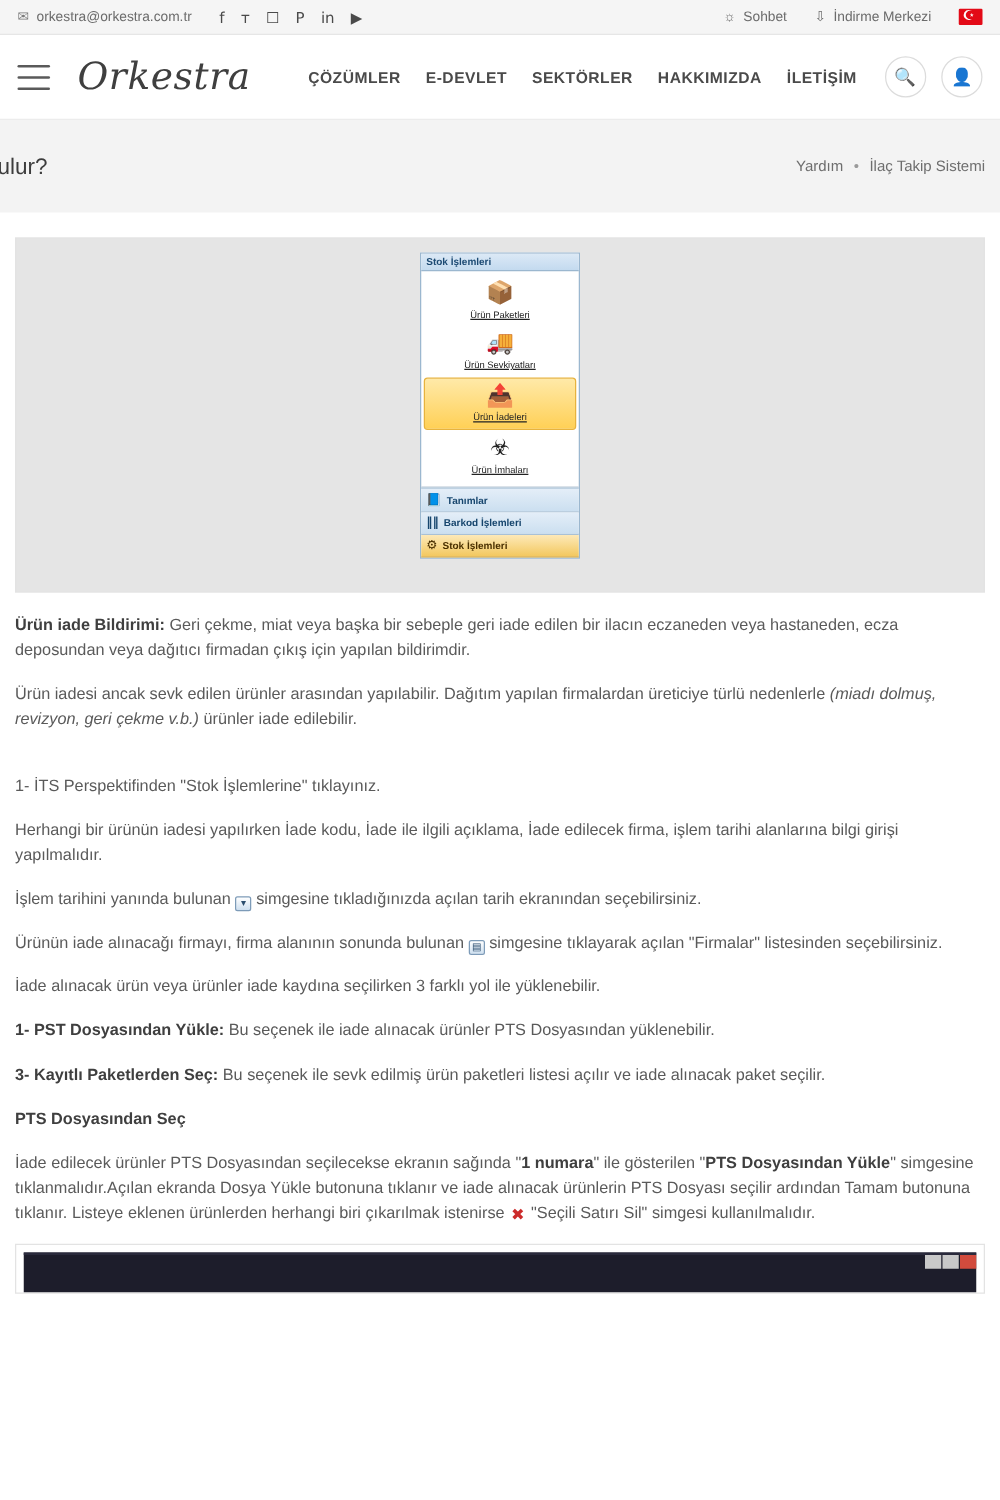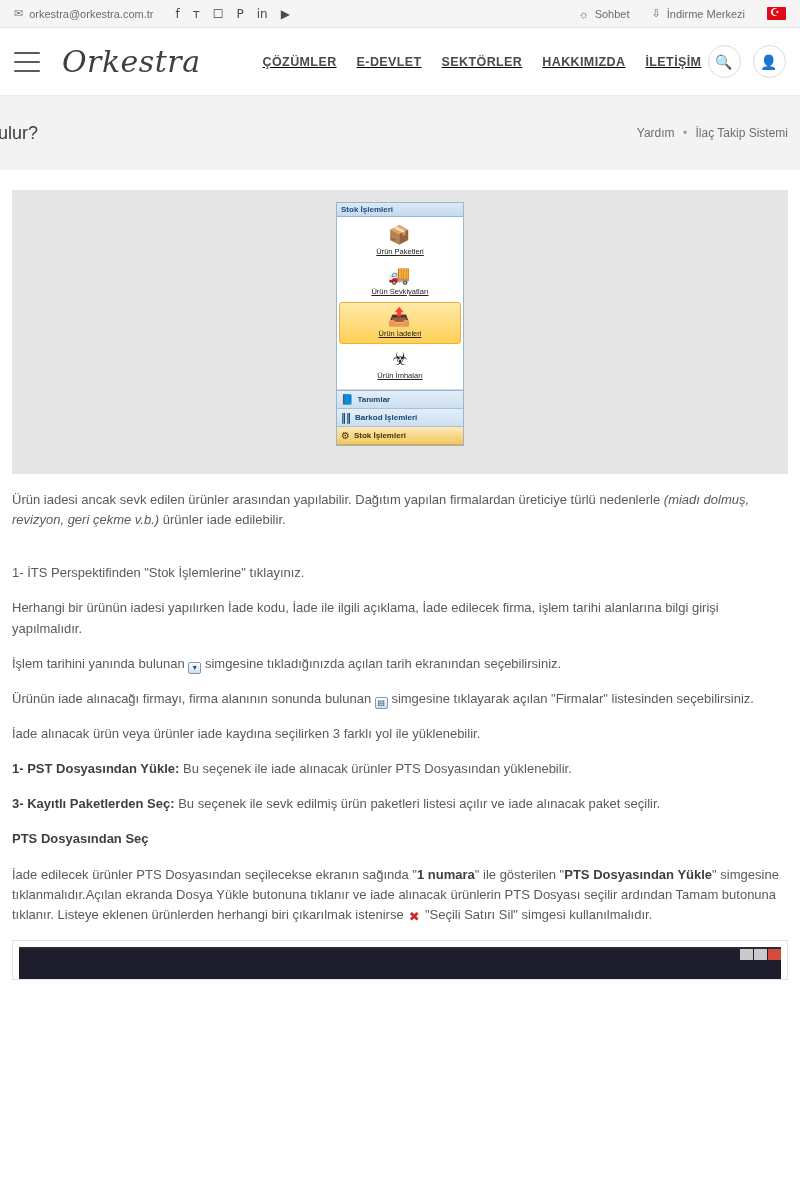--- a/index.html
+++ b/index.html
@@ -71,27 +71,26 @@
   }
   .hamburger i {
     display: block; height: 2px; background: #5a5a5a; border-radius: 1px;
   }
   .logo {
     font-family: "DejaVu Serif", serif;
     font-size: 30px;
     font-style: italic;
     color: #3f3f3f;
     letter-spacing: 0.5px;
-    margin-right: 62px;
+    margin-right: 46px;
     white-space: nowrap;
   }
   .nav {
     display: flex; align-items: center; gap: 20px;
     flex: 1;
-    text-decoration: underline;
   }
   .nav a {
     font-size: 12.5px;
     font-weight: bold;
     color: #4a4a4a;
     text-decoration: none;
     letter-spacing: 0.4px;
   }
   .hdr-actions { display: flex; align-items: center; gap: 12px; }
   .circle-btn {
@@ -337,20 +336,23 @@
         <div class="its-bar active">
           <span class="ico">⚙</span>
           <span>Stok İşlemleri</span>
         </div>
       </div>
     </div>
   </div>
 
   <div class="body-text">
 
+    <p>
+      <b>Ürün iade Bildirimi:</b><span> Geri çekme, miat veya başka bir sebeple geri iade edilen bir ilacın eczaneden veya hastaneden, ecza deposundan veya dağıtıcı firmadan çıkış için yapılan bildirimdir.</span>
+    </p>
 
     <p>
       <span>Ürün iadesi ancak sevk edilen ürünler arasından yapılabilir. Dağıtım yapılan firmalardan üreticiye türlü nedenlerle </span><span class="em">(miadı dolmuş, revizyon, geri çekme v.b.)</span><span> ürünler iade edilebilir.</span>
     </p>
 
     <div class="gap-lg"></div>
 
 
     <p>1- İTS Perspektifinden "Stok İşlemlerine" tıklayınız.</p>
 

